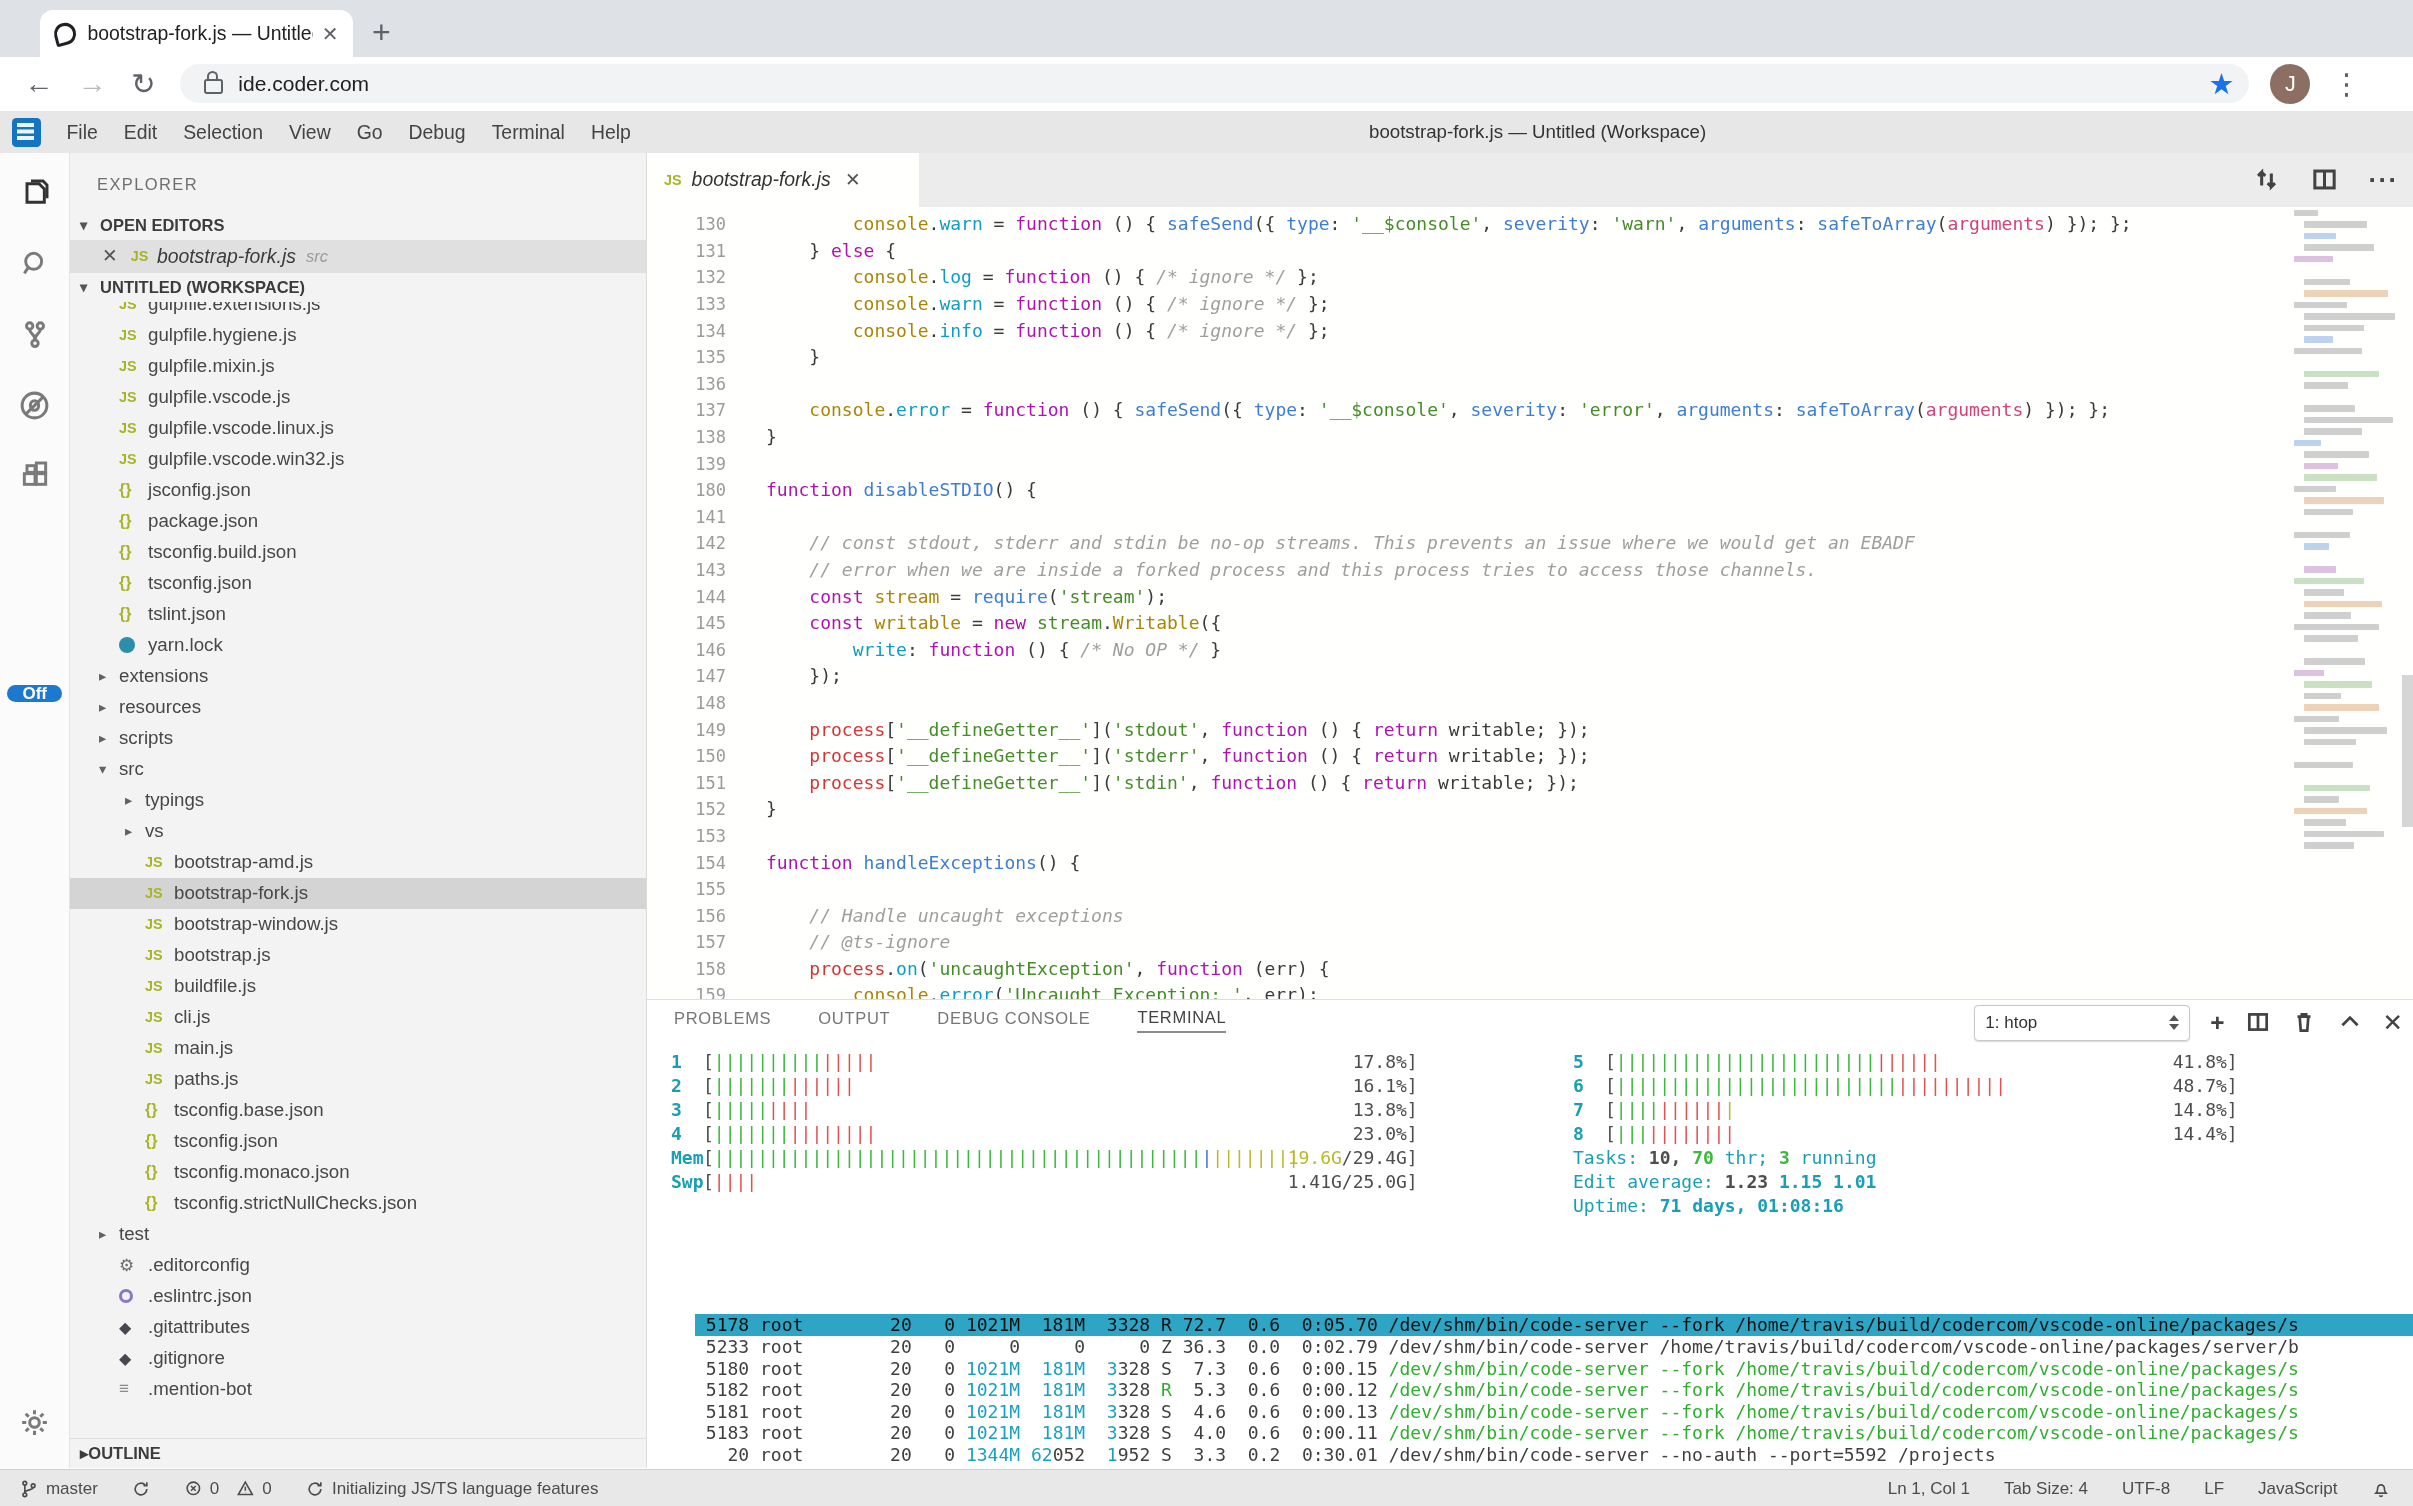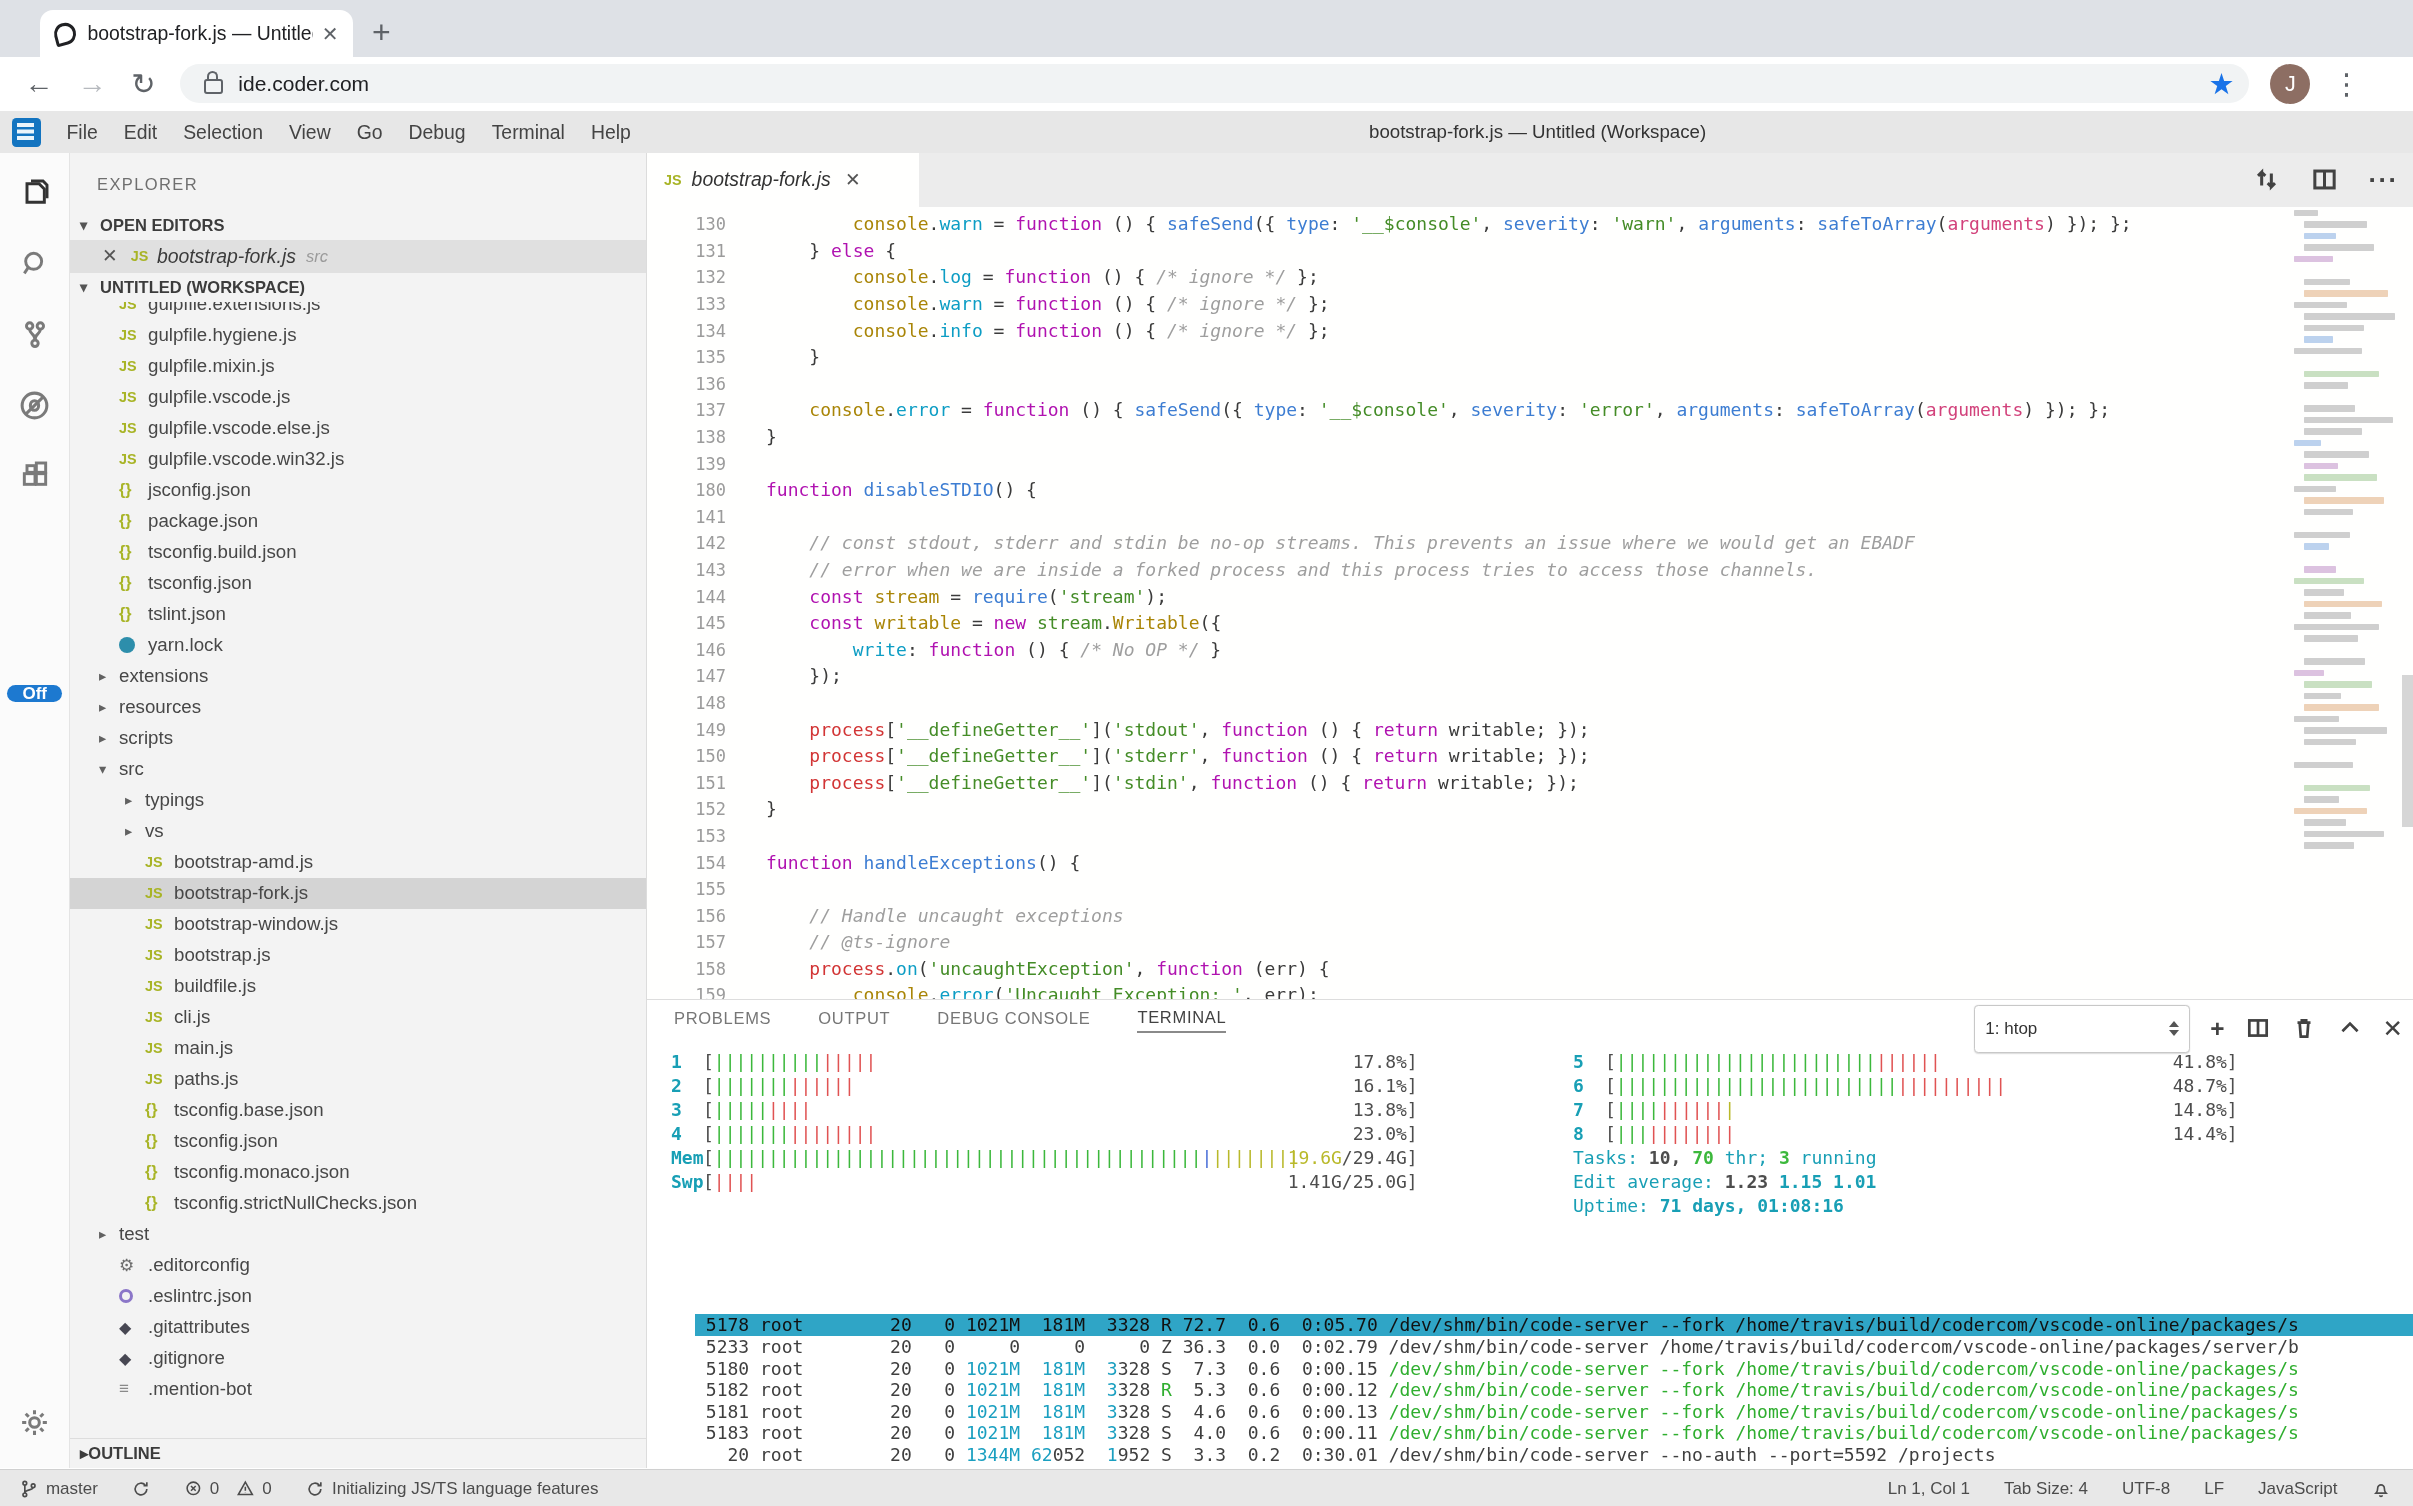--- a/index.html
+++ b/index.html
@@ -81,21 +81,21 @@
   .minimap{position:absolute;right:11.5px;top:2.9px;width:108px;height:762px;}
   .mm-row{height:6.5px;margin-bottom:5px;border-radius:0.7px;}
   .vscroll{position:absolute;right:0;top:468px;width:10.8px;height:152px;background:#c8c8c8;opacity:.75;}
 
   
   .panel{height:468px;border-top:0.7px solid #ddd;background:#fff;position:relative;overflow:hidden;}
   .ptabs{height:40px;display:flex;align-items:center;padding-left:27px;gap:47px;position:relative;}
   .ptab{font-size:16.5px;color:#767676;letter-spacing:0.7px;padding-bottom:4.3px;}
   .ptab.active{color:#424242;border-bottom:2.2px solid #8a8a8a;}
   .pctrls{position:absolute;right:10px;top:4.3px;display:flex;align-items:center;gap:20px;}
-  .psel{width:216px;height:48px;border:0.7px solid #c8c8c8;border-radius:4.3px;background:#fff;display:flex;align-items:center;font-size:17px;color:#333;padding:0 10px;box-sizing:border-box;box-shadow:0 0.7px 1.4px rgba(0,0,0,.15);}
+  .psel{width:216px;height:36px;border:0.7px solid #c8c8c8;border-radius:4.3px;background:#fff;display:flex;align-items:center;font-size:17px;color:#333;padding:0 10px;box-sizing:border-box;box-shadow:0 0.7px 1.4px rgba(0,0,0,.15);}
   .psel .stp{margin-left:auto;display:flex;flex-direction:column;gap:2.9px;}
   .psel .stp i{width:0;height:0;border-left:5px solid transparent;border-right:5px solid transparent;}
   .psel .stp i.up{border-bottom:6.5px solid #555;}
   .psel .stp i.dn{border-top:6.5px solid #555;}
   .pic{font-size:24.4px;color:#424242;font-weight:bold;}
   .pctrls svg{stroke:#424242;fill:none;stroke-width:2.5;}
 
   .term{position:absolute;left:24px;top:50px;right:0;bottom:0;font-family:"DejaVu Sans Mono",monospace;font-size:18px;color:#4d4d4d;}
   .mrow{height:24px;line-height:24px;display:flex;white-space:pre;}
   .mlabel{width:32px;flex:none;color:#189fb5;font-weight:bold;}
@@ -244,21 +244,21 @@
           <div class="trow2" style="padding-left: 49px;">
             <span class="ticon">
               <span class="tree-js">JS</span>
             </span>
             <span>gulpfile.vscode.js</span>
           </div>
           <div class="trow2" style="padding-left: 49px;">
             <span class="ticon">
               <span class="tree-js">JS</span>
             </span>
-            <span>gulpfile.vscode.else.js</span>
+            <span>gulpfile.vscode.linux.js</span>
           </div>
           <div class="trow2" style="padding-left: 49px;">
             <span class="ticon">
               <span class="tree-js">JS</span>
             </span>
             <span>gulpfile.vscode.win32.js</span>
           </div>
           <div class="trow2" style="padding-left: 49px;">
             <span class="ticon">
               <span class="tree-json">{}</span>

